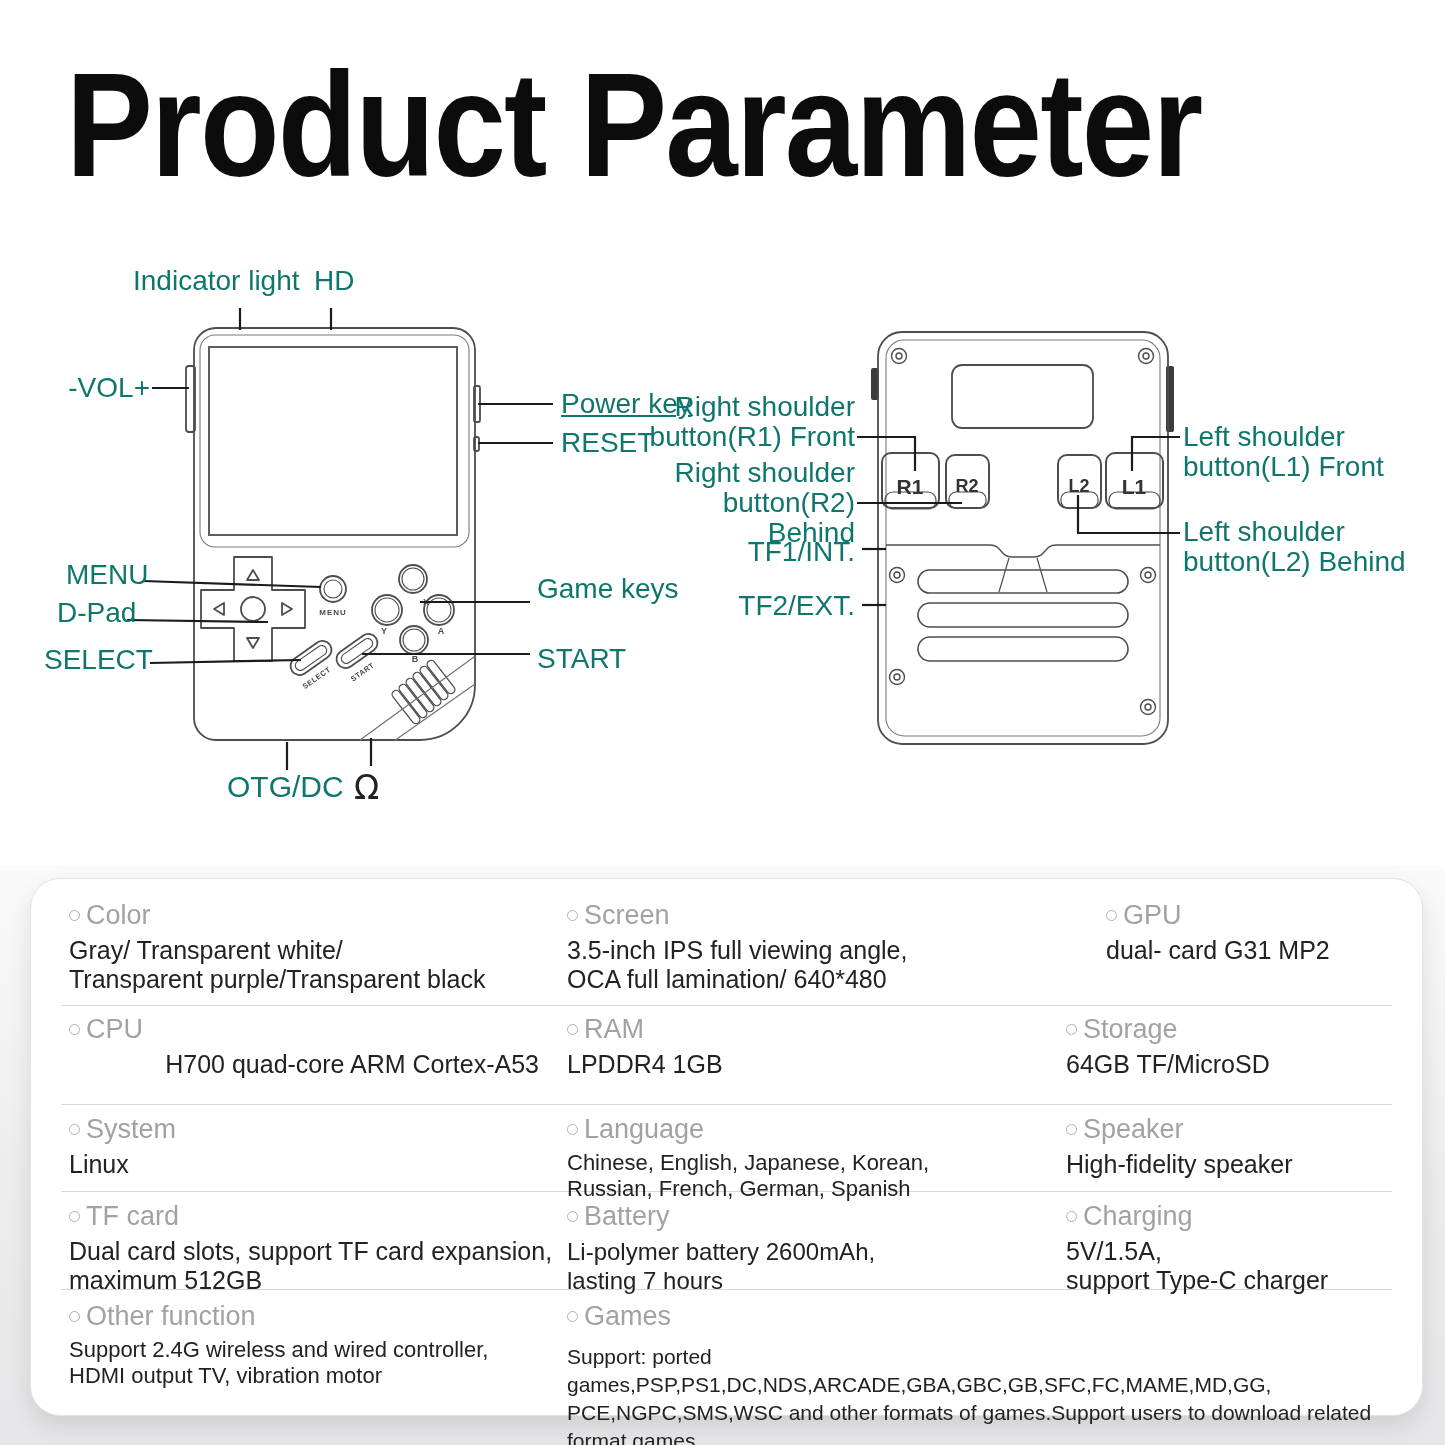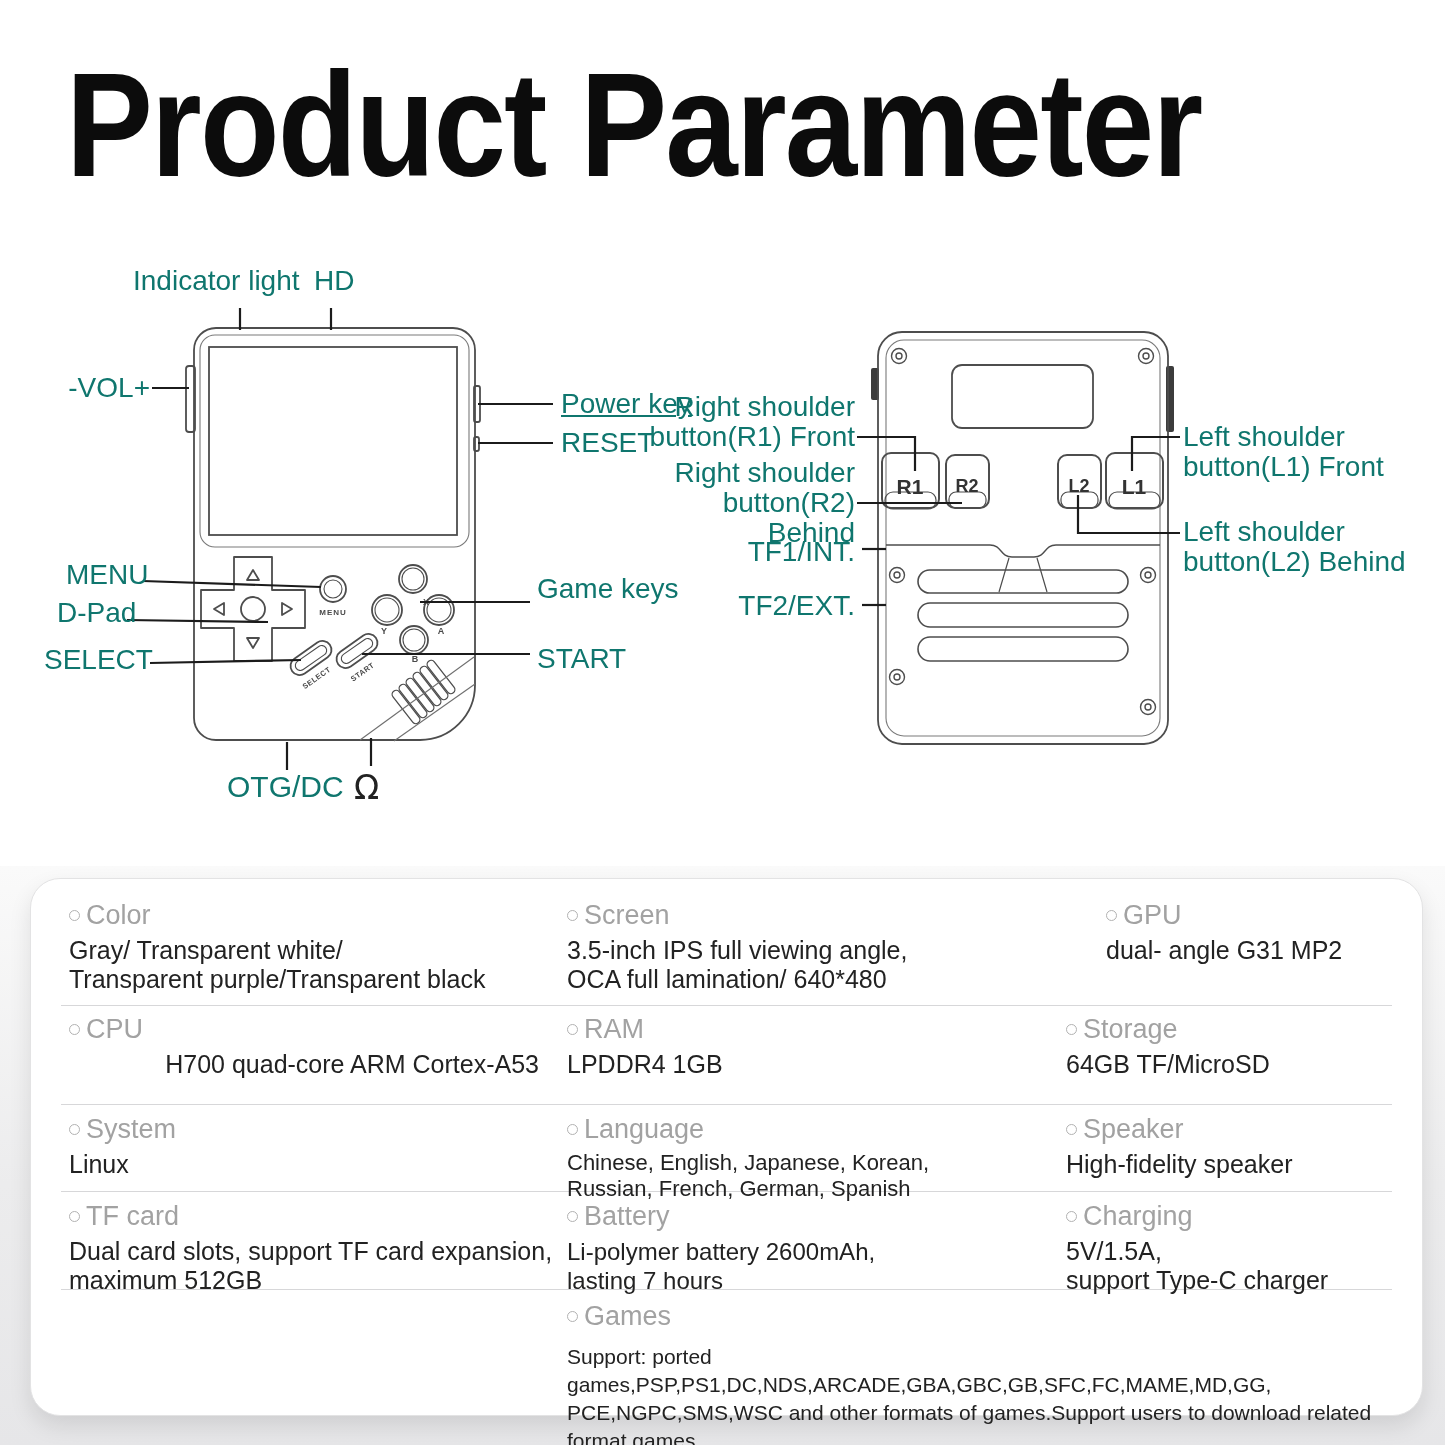--- a/index.html
+++ b/index.html
@@ -224,21 +224,21 @@
           <span>Screen</span>
         </div>
       <div class="spec-value">3.5-inch IPS full viewing angle,
 OCA full lamination/ 640*480</div>
     </div>
     <div class="cell" style="left:1035px;top:24px;width:330px;margin-left:40px;">
       <div class="spec-label">
           <span class="bullet"></span>
           <span>GPU</span>
         </div>
-      <div class="spec-value">dual- angle G31 MP2</div>
+      <div class="spec-value">dual- card G31 MP2</div>
     </div>
 
     <div class="cell" style="left:38px;top:138px;width:470px;text-align:right;">
       <div class="spec-label">
           <span class="bullet"></span>
           <span>CPU</span>
         </div>
       <div class="spec-value">H700 quad-core ARM Cortex-A53</div>
     </div>
     <div class="cell" style="left:536px;top:138px;width:460px;">
@@ -297,20 +297,28 @@
     </div>
     <div class="cell" style="left:1035px;top:325px;width:340px;">
       <div class="spec-label">
           <span class="bullet"></span>
           <span>Charging</span>
         </div>
       <div class="spec-value">5V/1.5A,
 support Type-C charger</div>
     </div>
 
+    <div class="cell" style="left:38px;top:425px;width:480px;">
+      <div class="spec-label">
+          <span class="bullet"></span>
+          <span>Other function</span>
+        </div>
+      <div class="spec-value small">Support 2.4G wireless and wired controller,
+HDMI output TV, vibration motor</div>
+    </div>
     <div class="cell" style="left:536px;top:425px;width:850px;">
       <div class="spec-label">
           <span class="bullet"></span>
           <span>Games</span>
         </div>
       <div class="spec-value tiny" style="margin-top:14px;">Support: ported games,PSP,PS1,DC,NDS,ARCADE,GBA,GBC,GB,SFC,FC,MAME,MD,GG,
 PCE,NGPC,SMS,WSC and other formats of games.Support users to download related format games</div>
     </div>
   </div>
 </div>

